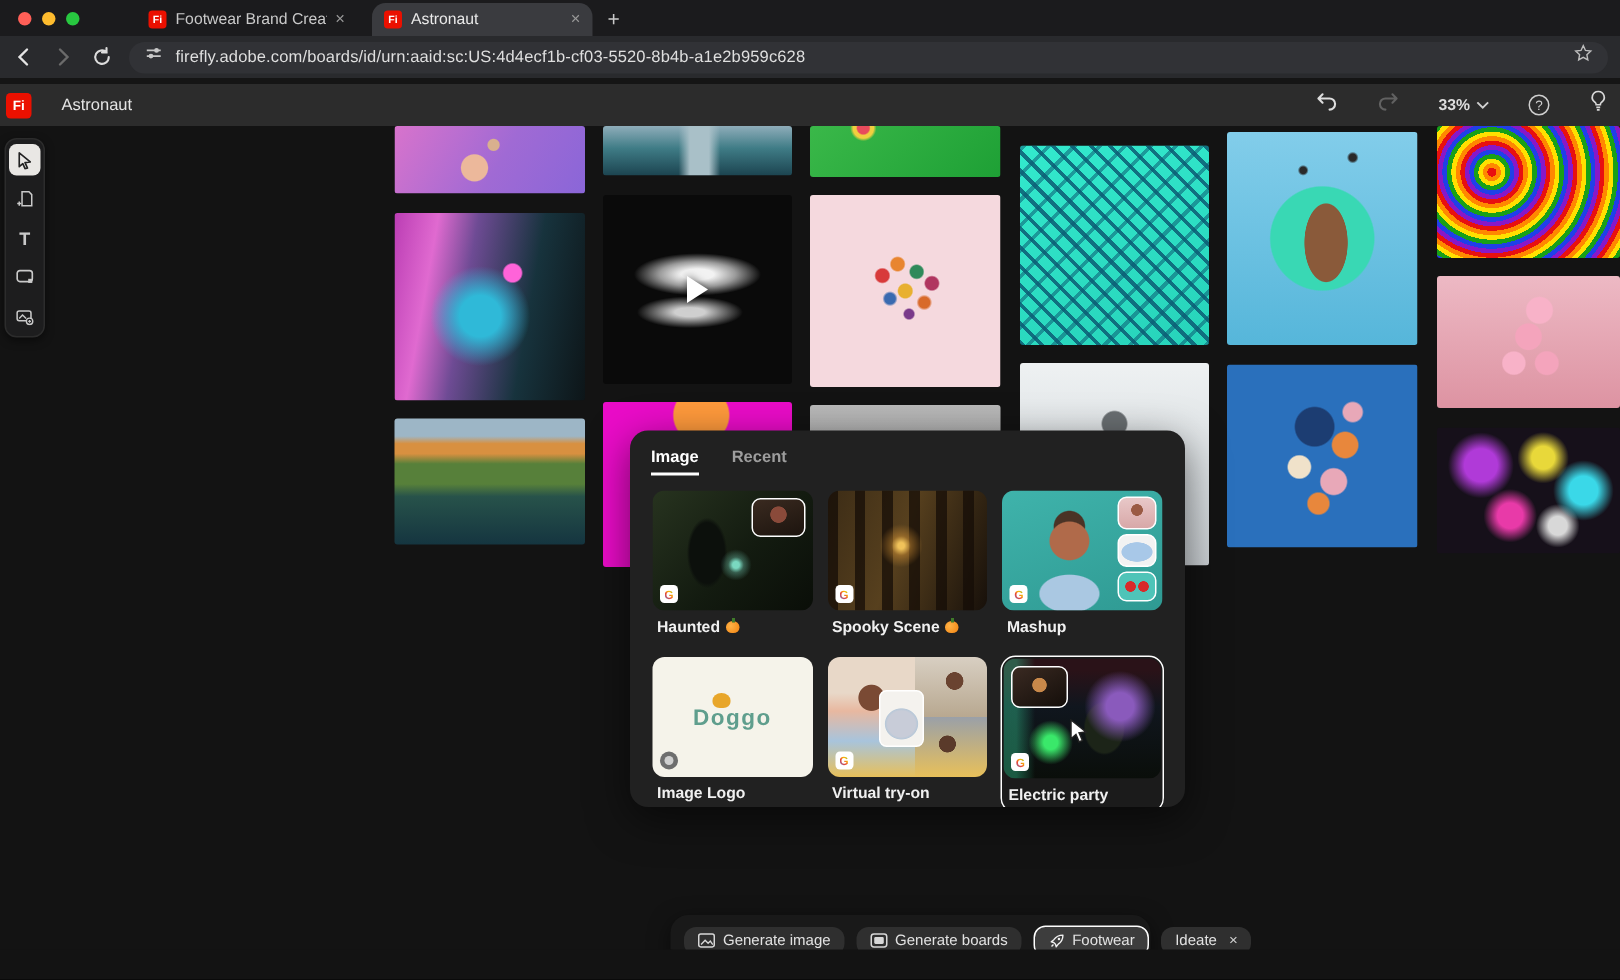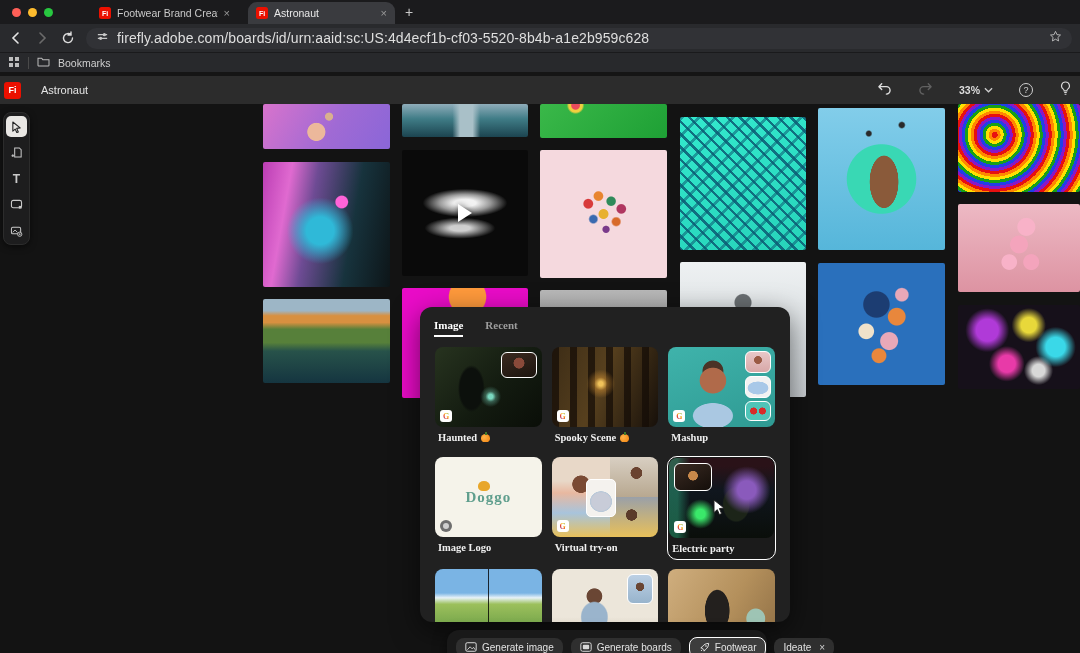--- a/index.html
+++ b/index.html
@@ -17,21 +17,21 @@
   .favicon { width:12px; height:12px; border-radius:2.5px; background:#eb1000; color:#fff;
              font-size:7px; font-weight:bold; display:flex; align-items:center; justify-content:center; flex:0 0 12px;}
   .tab .title { flex:1; white-space:nowrap; overflow:hidden; }
   .tab .close { color:#9a9a9a; font-size:11px; line-height:1; }
   .newtab { color:#c9c9c9; font-size:14px; padding:0 10px 4px 10px; }
 
   .urlrow { height:28px; background:#292a2d; display:flex; align-items:center; padding:0 8px; gap:10px; }
   .navic { width:16px; height:16px; display:flex; align-items:center; justify-content:center; }
   .omnibox { flex:1; height:21px; background:#313236; border-radius:11px; display:flex;
              align-items:center; gap:8px; padding:0 10px; }
-  .url { color:#dfdfdf; font-size:14px; letter-spacing:.1px; flex:1; white-space:nowrap; overflow:hidden; }
+  .url { color:#dfdfdf; font-size:11px; letter-spacing:.1px; flex:1; white-space:nowrap; overflow:hidden; }
 
   .bmrow { height:20px; background:#28292c; border-top:1px solid rgba(0,0,0,.35);
            display:flex; align-items:center; gap:8px; padding:0 8px; color:#cfcfcf; font-size:10.5px; }
   .vdiv { width:1px; height:12px; background:#4a4a4a; }
 
   .chromegap { height:4px; background:#151515; }
 
   .appheader { height:28px; background:#2c2c2c; display:flex; align-items:center; padding:0 8px 0 4px; }
   .filogo { width:17px; height:17px; border-radius:3px; background:#eb1000; color:#fff; font-weight:bold;
             font-size:9px; display:flex; align-items:center; justify-content:center; }
@@ -111,23 +111,23 @@
   
   .toolrail { position:absolute; left:3px; top:8px; width:27px; background:#1d1d1e; border:1px solid #2c2c2c;
               border-radius:8px; padding:3px 2px; display:flex; flex-direction:column; gap:5px; z-index:6;
               box-shadow:0 2px 6px rgba(0,0,0,.5); }
   .tool { width:21px; height:21px; margin:0 auto; border-radius:5px; display:flex; align-items:center;
           justify-content:center; color:#c9c9c9; }
   .tool.active { background:#e9e7e4; color:#222; }
   .tool .tchar { font-size:12px; font-weight:bold; }
 
   
-  .panel { position:absolute; left:420px; top:203px; width:370px; height:315px; background:#212121;
+  .panel { position:absolute; left:420px; top:203px; width:370px; height:251px; background:#212121;
            border-radius:12px; box-shadow:0 8px 28px rgba(0,0,0,.55); z-index:10; overflow:hidden;
-           padding:12px 14px 0 14px;font-family:Liberation Serif, serif; }
+           padding:12px 14px 0 14px; }
   .ptabs { display:flex; gap:22px; margin-bottom:9px; }
   .ptab { font-size:11px; font-weight:bold; color:#9d9d9d; padding-bottom:4px; }
   .ptab.active { color:#fff; border-bottom:2px solid #fff; }
   .pgrid { display:grid; grid-template-columns:repeat(3,1fr); gap:8px; }
   .pcard { border-radius:10px; padding:1px; }
   .pcard.hovered { border:1.5px solid #fff; background:#1b1b1b; }
   .pimg { position:relative; height:80px; border-radius:8px; overflow:hidden; }
   .badge { position:absolute; left:5px; bottom:5px; width:12px; height:12px; border-radius:3px;
            background:#fff; display:flex; align-items:center; justify-content:center; }
   .badge .gletter { font-size:8px; font-weight:bold;
@@ -251,37 +251,20 @@
       </span>
       <span class="url">firefly.adobe.com/boards/id/urn:aaid:sc:US:4d4ecf1b-cf03-5520-8b4b-a1e2b959c628</span>
       <span>
         <svg width="13" height="13" viewBox="0 0 14 14">
             <path d="M7 1.5 L8.6 5 L12.4 5.4 L9.6 8 L10.3 11.8 L7 9.9 L3.7 11.8 L4.4 8 L1.6 5.4 L5.4 5 Z" stroke="#bdbdbd" stroke-width="1" fill="none"></path>
           </svg>
       </span>
     </div>
   </div>
 
-  <div class="bmrow">
-    <span>
-      <svg width="12" height="12" viewBox="0 0 12 12">
-          <rect x="1" y="1" width="4" height="4" fill="#bdbdbd"></rect>
-          <rect x="7" y="1" width="4" height="4" fill="#bdbdbd"></rect>
-          <rect x="1" y="7" width="4" height="4" fill="#bdbdbd"></rect>
-          <rect x="7" y="7" width="4" height="4" fill="#bdbdbd"></rect>
-        </svg>
-    </span>
-    <span class="vdiv"></span>
-    <span>
-      <svg width="13" height="11" viewBox="0 0 14 12">
-          <path d="M1 2.5 h4 l1.2 1.5 H13 v6 a1 1 0 0 1 -1 1 H2 a1 1 0 0 1 -1 -1 Z" stroke="#bdbdbd" stroke-width="1.1" fill="none"></path>
-        </svg>
-    </span>
-    <span>Bookmarks</span>
-  </div>
 
   <div class="chromegap"></div>
 
   <div class="appheader">
     <span class="filogo">Fi</span>
     <span class="apptitle">Astronaut</span>
     <div class="hright">
       <span>
         <svg width="15" height="13" viewBox="0 0 16 14">
             <path d="M5 3 L2 6 L5 9 M2.4 6 H10 a4 4 0 0 1 0 8" stroke="#dedede" stroke-width="1.5" fill="none" stroke-linecap="round" stroke-linejoin="round" transform="translate(0,-1)"></path>

